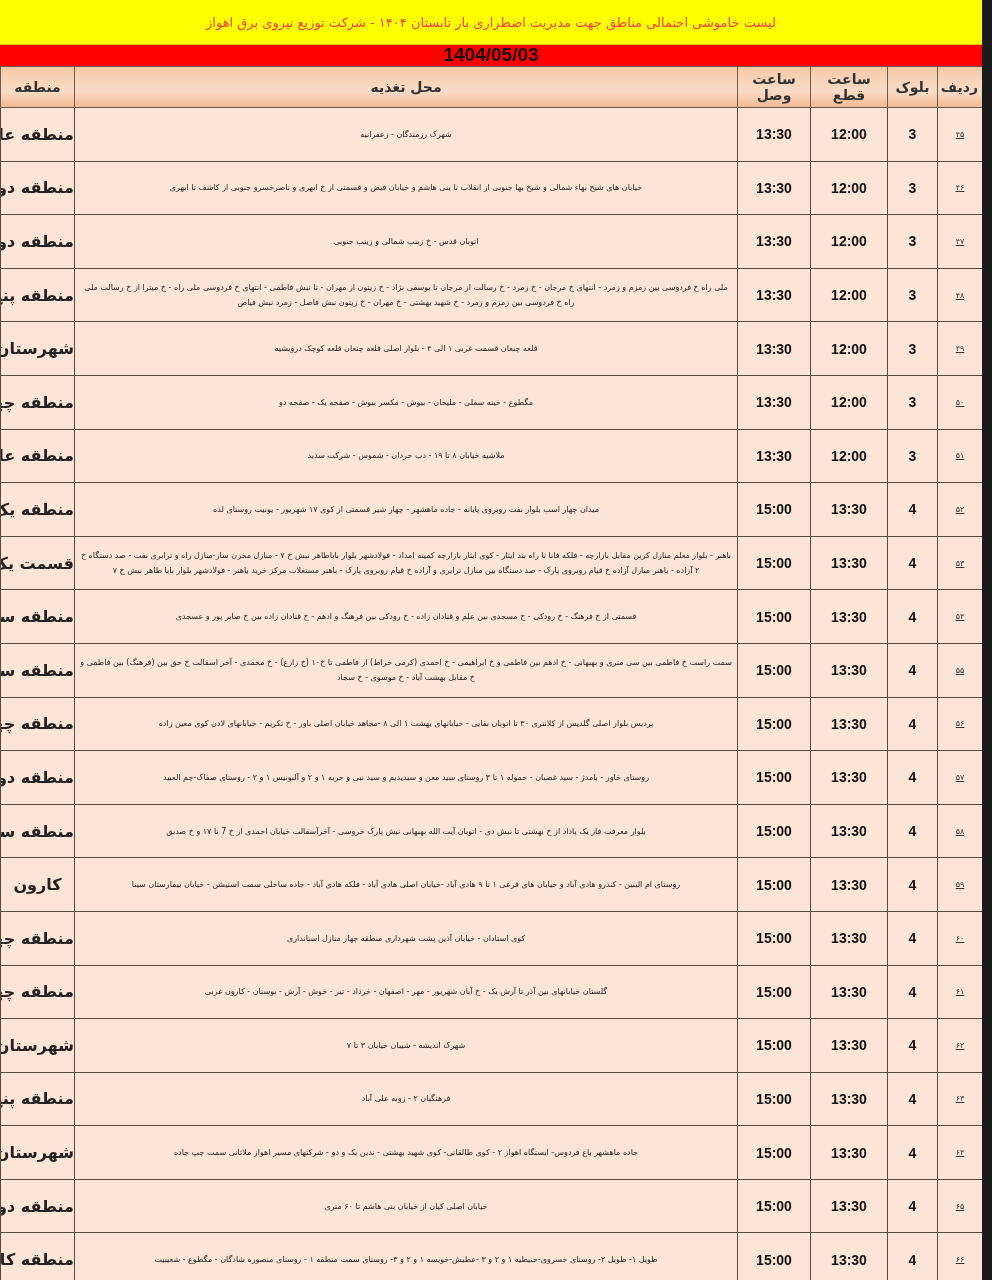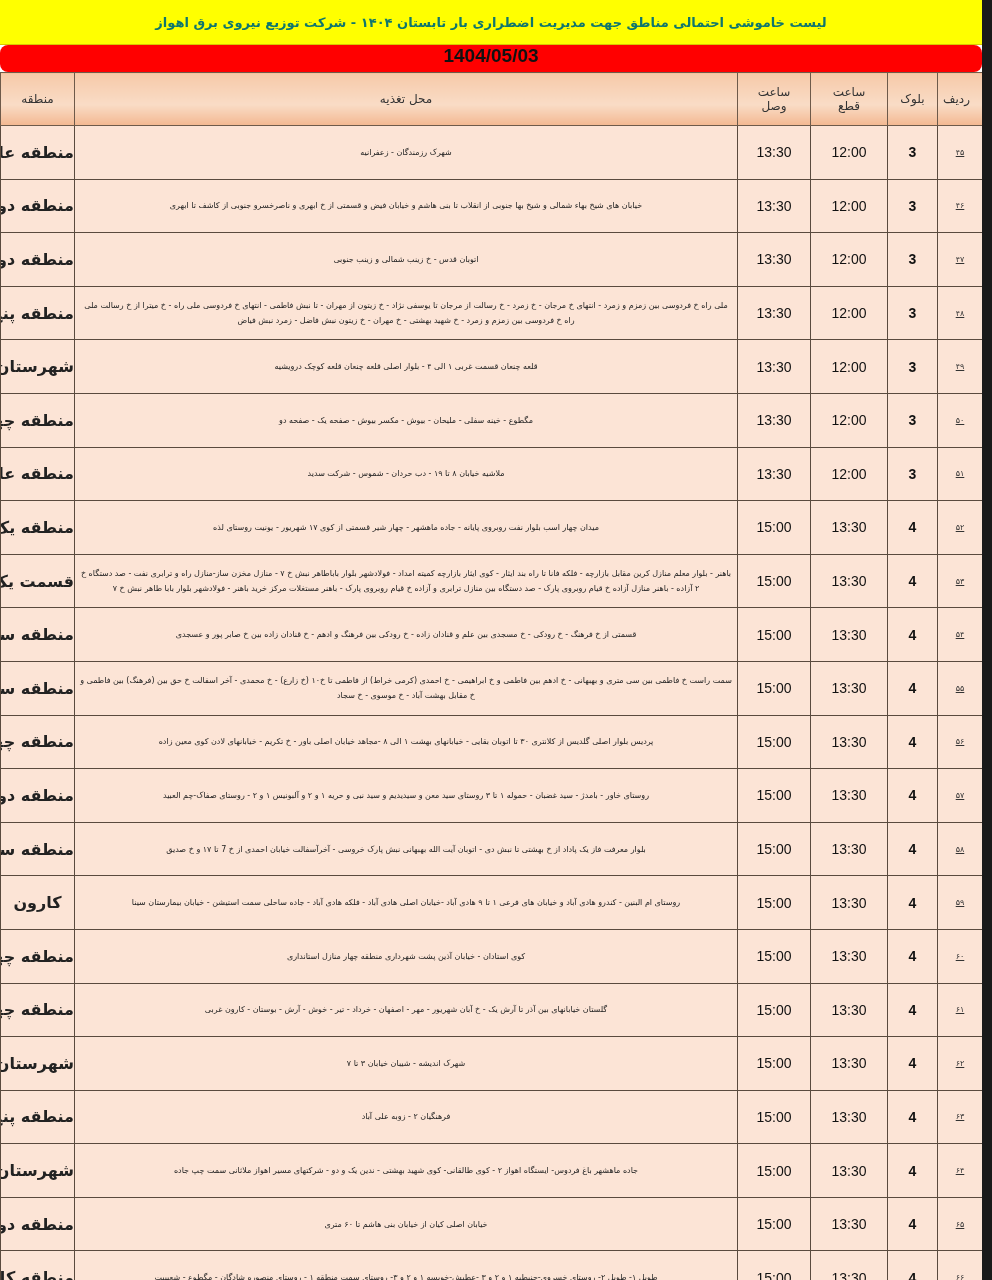--- a/index.html
+++ b/index.html
@@ -1,28 +1,28 @@
 <!DOCTYPE html>
 <html><head>
 <meta charset="utf-8">
 <style>
   html, body { margin:0; padding:0; }
   body { width:992px; height:1280px; background:#ffffff; position:relative; overflow:hidden; font-family:"DejaVu Sans", sans-serif; }
   .right-edge { position:absolute; top:0; right:0; width:10px; height:1280px; background:#1a1a1a; }
   .sheet { position:absolute; left:0; top:0; width:982px; }
   .title-bar { height:44px; background:#ffff00; display:flex; align-items:center; justify-content:center; border-bottom:1px solid #d8c800; }
-  .title-bar span { font-weight:bold; font-size:13px; color:#0f766e; direction:rtl; }
-  .date-bar { height:27px; background:#ff0000; display:flex; align-items:flex-start; justify-content:center;border-radius:8px; }
+  .title-bar span { font-weight:normal; font-size:13px; color:#ef4444; direction:rtl; }
+  .date-bar { height:21px; background:#ff0000; display:flex; align-items:flex-end; justify-content:center; }
   .date-bar span { font-family:"Liberation Sans", sans-serif; font-weight:bold; font-size:19px; color:#111; }
   table { border-collapse:collapse; width:982px; table-layout:fixed; direction:rtl; }
-  th { height:24px; background:linear-gradient(to bottom,#f6c9a8,#f9dcc6 60%,#f3b891); font-weight:normal; font-size:12px; color:#333; border:1px solid #6e5a4a; padding:12px; }
+  th { height:24px; background:linear-gradient(to bottom,#f6c9a8,#f9dcc6 60%,#f3b891); font-weight:bold; font-size:14px; color:#333; border:1px solid #6e5a4a; padding:4px; }
   td { height:52.6px; background:#fce4d6; border:1px solid #5a4a3e; padding:0 4px; text-align:center; vertical-align:middle; }
   .c-row { font-size:8px; color:#333;text-decoration:underline; }
   .c-block { font-family:"Liberation Sans", sans-serif; font-weight:bold; font-size:14px; color:#111; }
-  .c-time { font-family:"Liberation Sans", sans-serif; font-weight:normal; font-size:14px; color:#111; }
+  .c-time { font-family:"Liberation Sans", sans-serif; font-weight:bold; font-size:14px; color:#111; }
   .c-loc { font-size:8px; font-weight:normal; color:#222; line-height:15px; }
   .c-region { font-size:16px; font-weight:bold; color:#222; white-space:nowrap; overflow:hidden; padding:0; }
 </style>
 </head>
 <body>
 
 <div class="sheet">
   <div class="title-bar">
     <span>لیست خاموشی احتمالی مناطق جهت مدیریت اضطراری بار تابستان ۱۴۰۴ - شرکت توزیع نیروی برق اهواز</span>
   </div>

